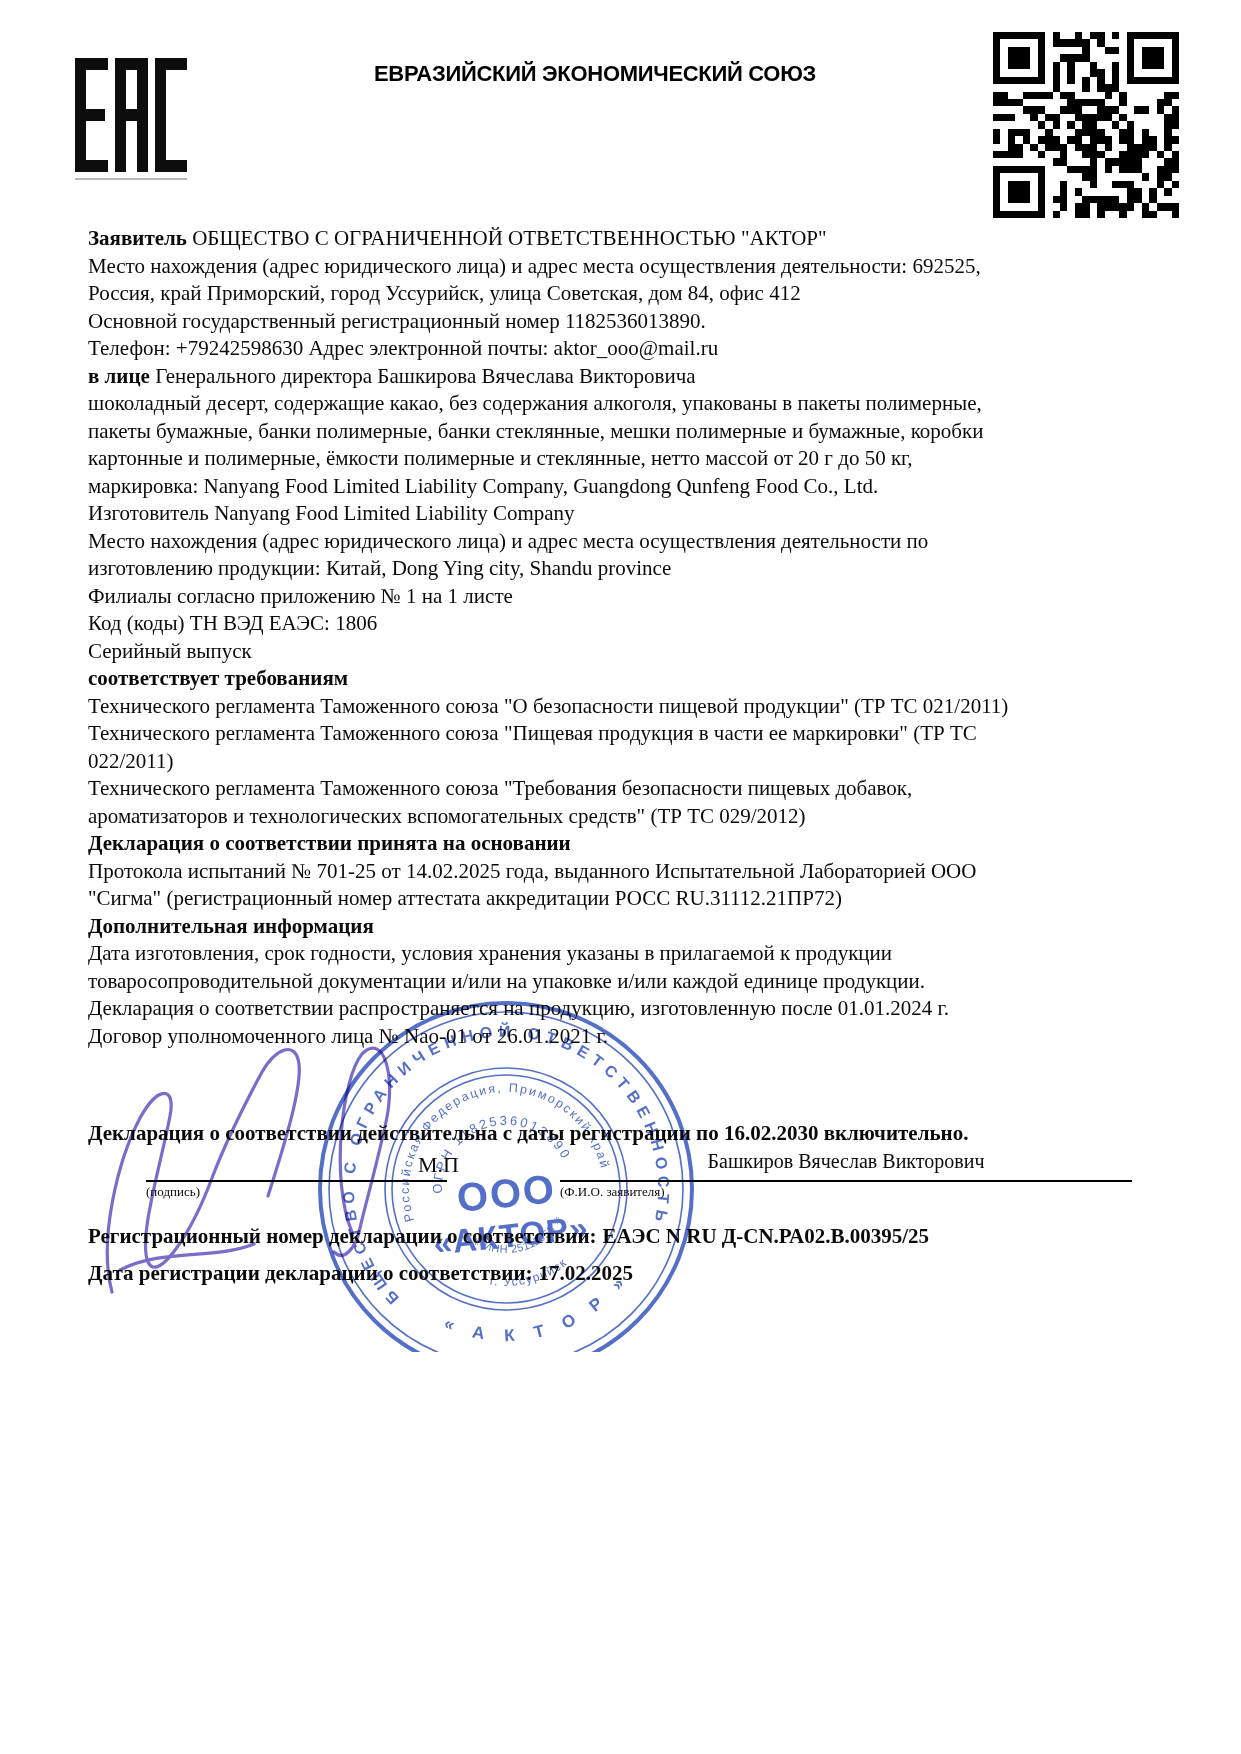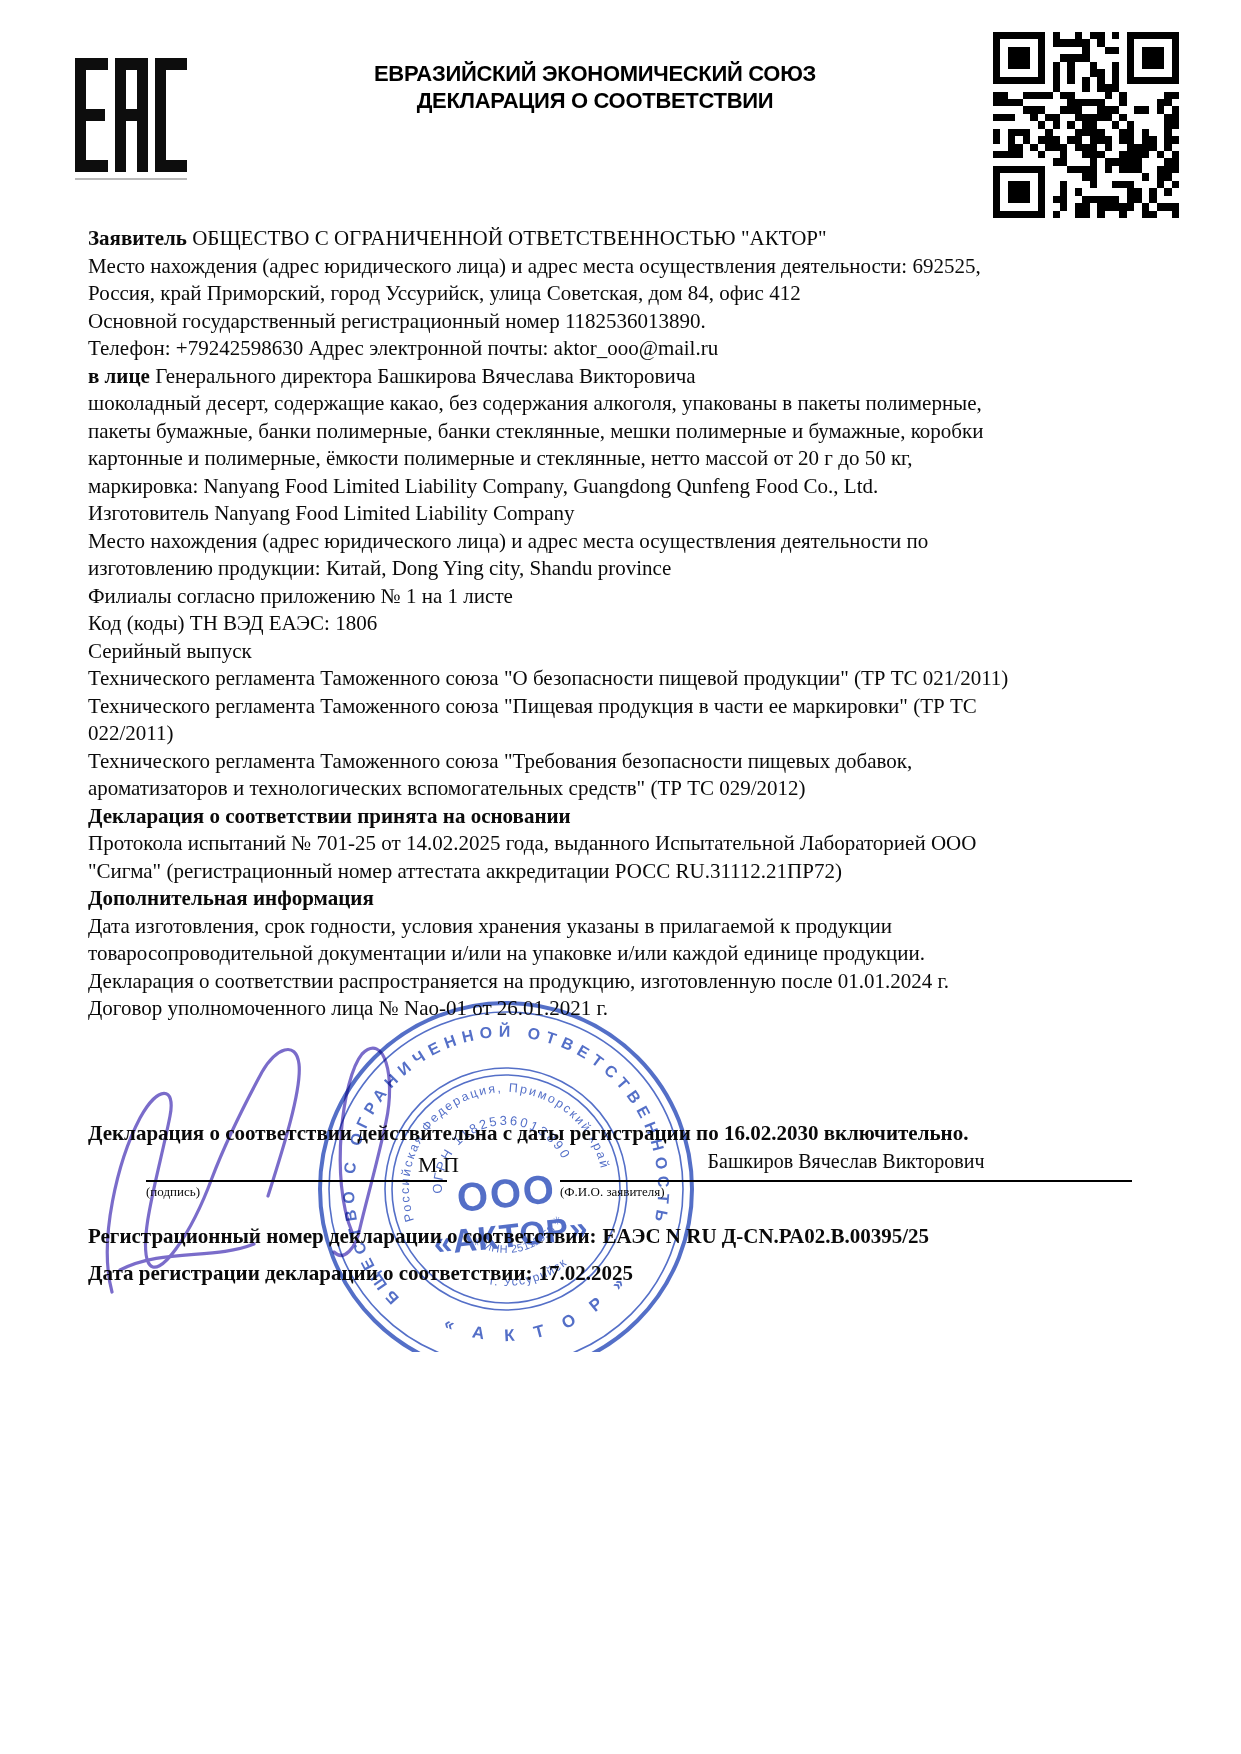--- a/index.html
+++ b/index.html
@@ -59,21 +59,20 @@
 
       <rect x="80" y="0" width="11" height="114"></rect>
       <rect x="80" y="0" width="32" height="12"></rect>
       <rect x="80" y="102" width="32" height="12"></rect>
     </g>
   </svg>
   <div class="eac-underline"></div>
 
   <div class="title">
     <div>ЕВРАЗИЙСКИЙ ЭКОНОМИЧЕСКИЙ СОЮЗ</div>
-    <div>ДЕКЛАРАЦИЯ О СООТВЕТСТВИИ</div>
   </div>
 
   <svg id="qr" class="qr" viewBox="0 0 25 25" shape-rendering="crispEdges">
       <rect x="0" y="0" width="1" height="1" fill="#000"></rect>
       <rect x="1" y="0" width="1" height="1" fill="#000"></rect>
       <rect x="2" y="0" width="1" height="1" fill="#000"></rect>
       <rect x="3" y="0" width="1" height="1" fill="#000"></rect>
       <rect x="4" y="0" width="1" height="1" fill="#000"></rect>
       <rect x="5" y="0" width="1" height="1" fill="#000"></rect>
       <rect x="6" y="0" width="1" height="1" fill="#000"></rect>
@@ -407,20 +406,21 @@
       <div class="body-line"><span>шоколадный десерт, содержащие какао, без содержания алкоголя, упакованы в пакеты полимерные,</span></div>
       <div class="body-line"><span>пакеты бумажные, банки полимерные, банки стеклянные, мешки полимерные и бумажные, коробки</span></div>
       <div class="body-line"><span>картонные и полимерные, ёмкости полимерные и стеклянные, нетто массой от 20 г до 50 кг,</span></div>
       <div class="body-line"><span>маркировка: Nanyang Food Limited Liability Company, Guangdong Qunfeng Food Co., Ltd.</span></div>
       <div class="body-line"><span>Изготовитель Nanyang Food Limited Liability Company</span></div>
       <div class="body-line"><span>Место нахождения (адрес юридического лица) и адрес места осуществления деятельности по</span></div>
       <div class="body-line"><span>изготовлению продукции: Китай, Dong Ying city, Shandu province</span></div>
       <div class="body-line"><span>Филиалы согласно приложению № 1 на 1 листе</span></div>
       <div class="body-line"><span>Код (коды) ТН ВЭД ЕАЭС: 1806</span></div>
       <div class="body-line"><span>Серийный выпуск</span></div>
+      <div class="body-line"><span class="bb">соответствует требованиям</span></div>
       <div class="body-line"><span>Технического регламента Таможенного союза "О безопасности пищевой продукции" (ТР ТС 021/2011)</span></div>
       <div class="body-line"><span>Технического регламента Таможенного союза "Пищевая продукция в части ее маркировки" (ТР ТС</span></div>
       <div class="body-line"><span>022/2011)</span></div>
       <div class="body-line"><span>Технического регламента Таможенного союза "Требования безопасности пищевых добавок,</span></div>
       <div class="body-line"><span>ароматизаторов и технологических вспомогательных средств" (ТР ТС 029/2012)</span></div>
       <div class="body-line"><span class="bb">Декларация о соответствии принята на основании</span></div>
       <div class="body-line"><span>Протокола испытаний № 701-25 от 14.02.2025 года, выданного Испытательной Лабораторией ООО</span></div>
       <div class="body-line"><span>"Сигма"  (регистрационный номер аттестата аккредитации РОСС RU.31112.21ПР72)</span></div>
       <div class="body-line"><span class="bb">Дополнительная информация</span></div>
       <div class="body-line"><span>Дата изготовления, срок годности, условия хранения указаны в прилагаемой к продукции</span></div>

